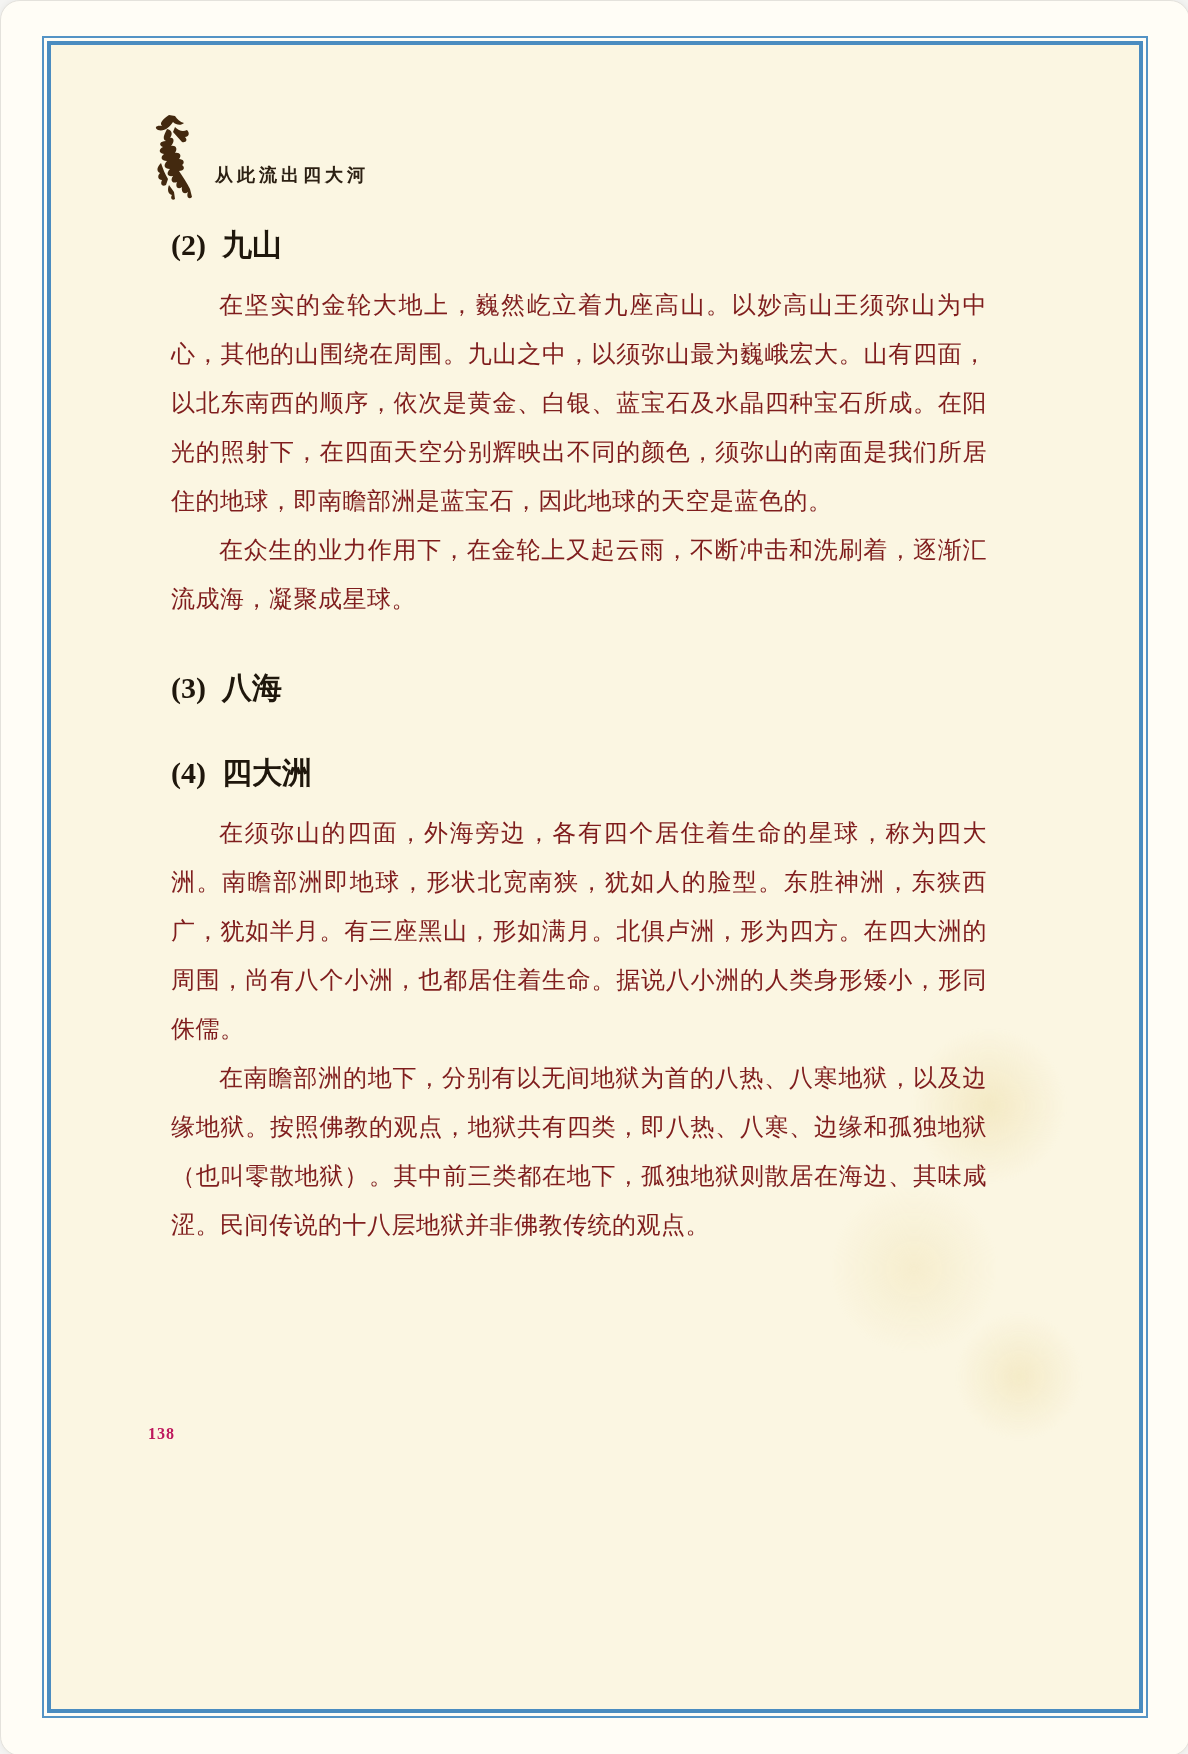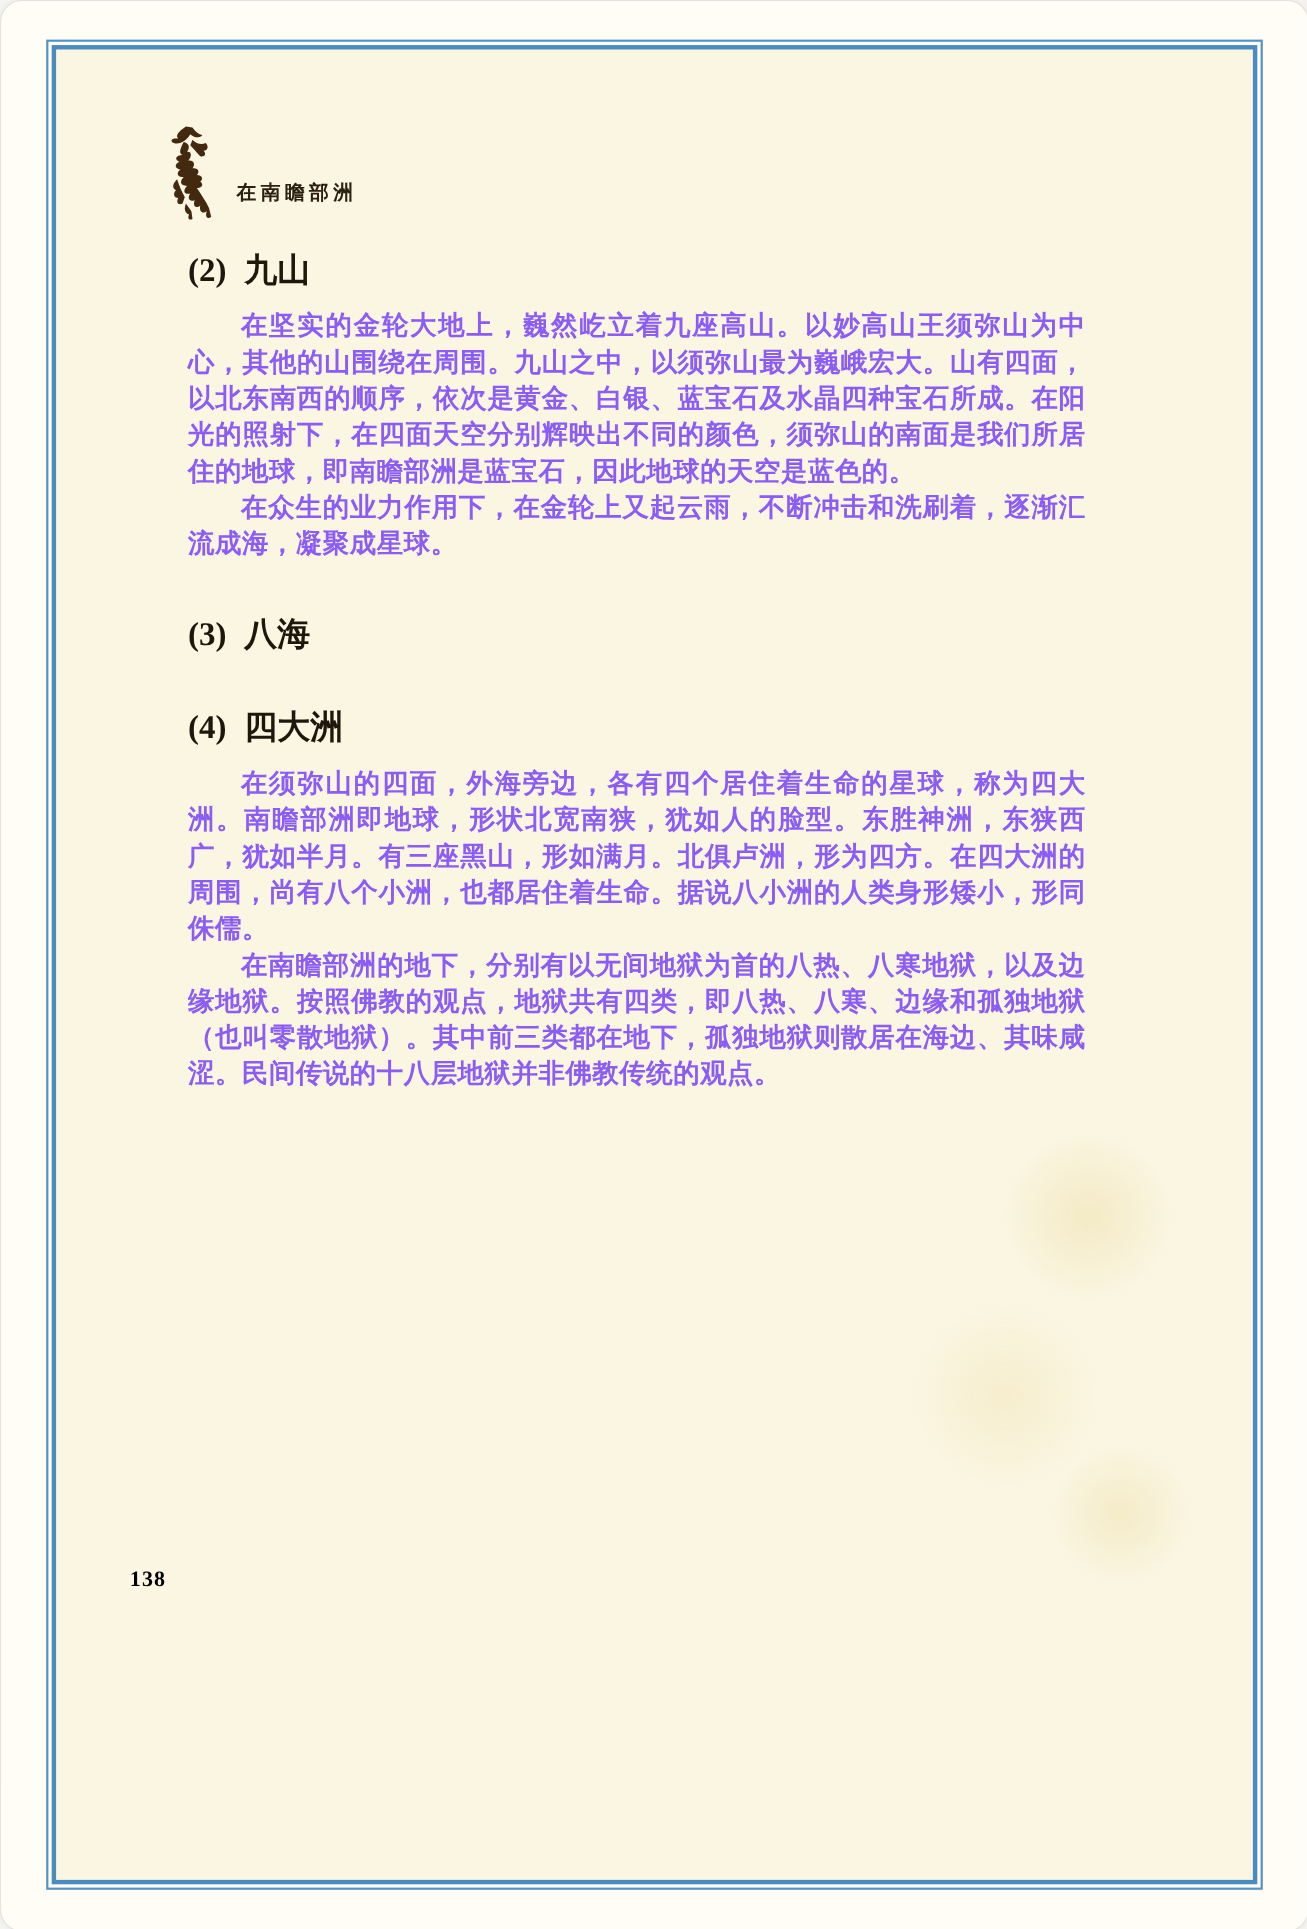--- a/index.html
+++ b/index.html
@@ -62,33 +62,32 @@
     font-size:30px;
     font-weight:bold;
     color:#1f170c;
     font-family:"Liberation Sans","DejaVu Sans",sans-serif;
   }
   .sec-heading:first-child{margin-top:0;}
   .sec-num{margin-right:16px;font-family:"Liberation Serif","DejaVu Serif",serif;}
   .para{
     margin:0;
     font-size:24px;
-    line-height:33px;
-    color:#8b5cf6;
+    line-height:49px;
+    color:#7f1d1d;
     text-align:justify;
     text-indent:2em;
     letter-spacing:.5px;
-    font-weight:bold;
   }
   .page-number{
     position:absolute;
-    left:117px;top:1424px;
-    font-size:20px;
+    left:147px;top:1424px;
+    font-size:16px;
     font-weight:bold;
-    color:#000000;
+    color:#be185d;
     letter-spacing:1px;
     z-index:2;
   }
 </style>
 </head>
 <body>
 
 <div class="sheet">
 
   <div class="frame-outer">
@@ -100,21 +99,21 @@
   <div class="header">
     <svg class="seal" viewBox="0 0 44 88" aria-hidden="true">
       <g fill="#43290f">
         <path d="M20 2 C14 6 10 10 13 13 C7 12 5 15 9 17 C15 19 21 14 24 9 C27 12 32 13 35 10 C31 9 28 6 26 3 Z"></path>
         <path d="M18 16 C15 22 13 26 17 28 C11 28 9 32 14 34 C10 36 9 40 15 41 C11 44 12 48 18 48 C14 52 15 56 21 56 C17 60 18 64 24 63 C21 67 23 71 28 69 C26 74 29 77 33 74 C32 79 35 82 39 79 C37 84 40 87 43 84 L41 76 C38 70 34 64 30 58 C34 58 37 55 33 52 C36 50 35 46 30 46 C33 43 31 39 26 40 C29 36 27 32 22 33 C26 29 25 24 21 25 C24 21 23 17 18 16 Z"></path>
         <path d="M26 14 C30 18 34 19 38 17 C41 20 40 24 36 24 C39 27 37 30 33 29 C30 26 27 22 24 19 Z"></path>
         <path d="M12 50 C8 54 7 58 11 60 C8 63 9 67 13 67 C11 71 13 74 17 72 L19 66 C16 61 14 56 12 50 Z"></path>
         <path d="M20 72 C18 77 19 81 23 82 C21 85 23 88 26 86 L25 79 Z"></path>
       </g>
     </svg>
-    <div class="book-title">在南瞻部洲</div>
+    <div class="book-title">从此流出四大河</div>
   </div>
 
   <div class="content">
 
     <h2 class="sec-heading"><span class="sec-num">(2)</span><span>九山</span></h2>
     <p class="para">在坚实的金轮大地上，巍然屹立着九座高山。以妙高山王须弥山为中心，其他的山围绕在周围。九山之中，以须弥山最为巍峨宏大。山有四面，以北东南西的顺序，依次是黄金、白银、蓝宝石及水晶四种宝石所成。在阳光的照射下，在四面天空分别辉映出不同的颜色，须弥山的南面是我们所居住的地球，即南瞻部洲是蓝宝石，因此地球的天空是蓝色的。</p>
     <p class="para">在众生的业力作用下，在金轮上又起云雨，不断冲击和洗刷着，逐渐汇流成海，凝聚成星球。</p>
 
     <h2 class="sec-heading"><span class="sec-num">(3)</span><span>八海</span></h2>
 

